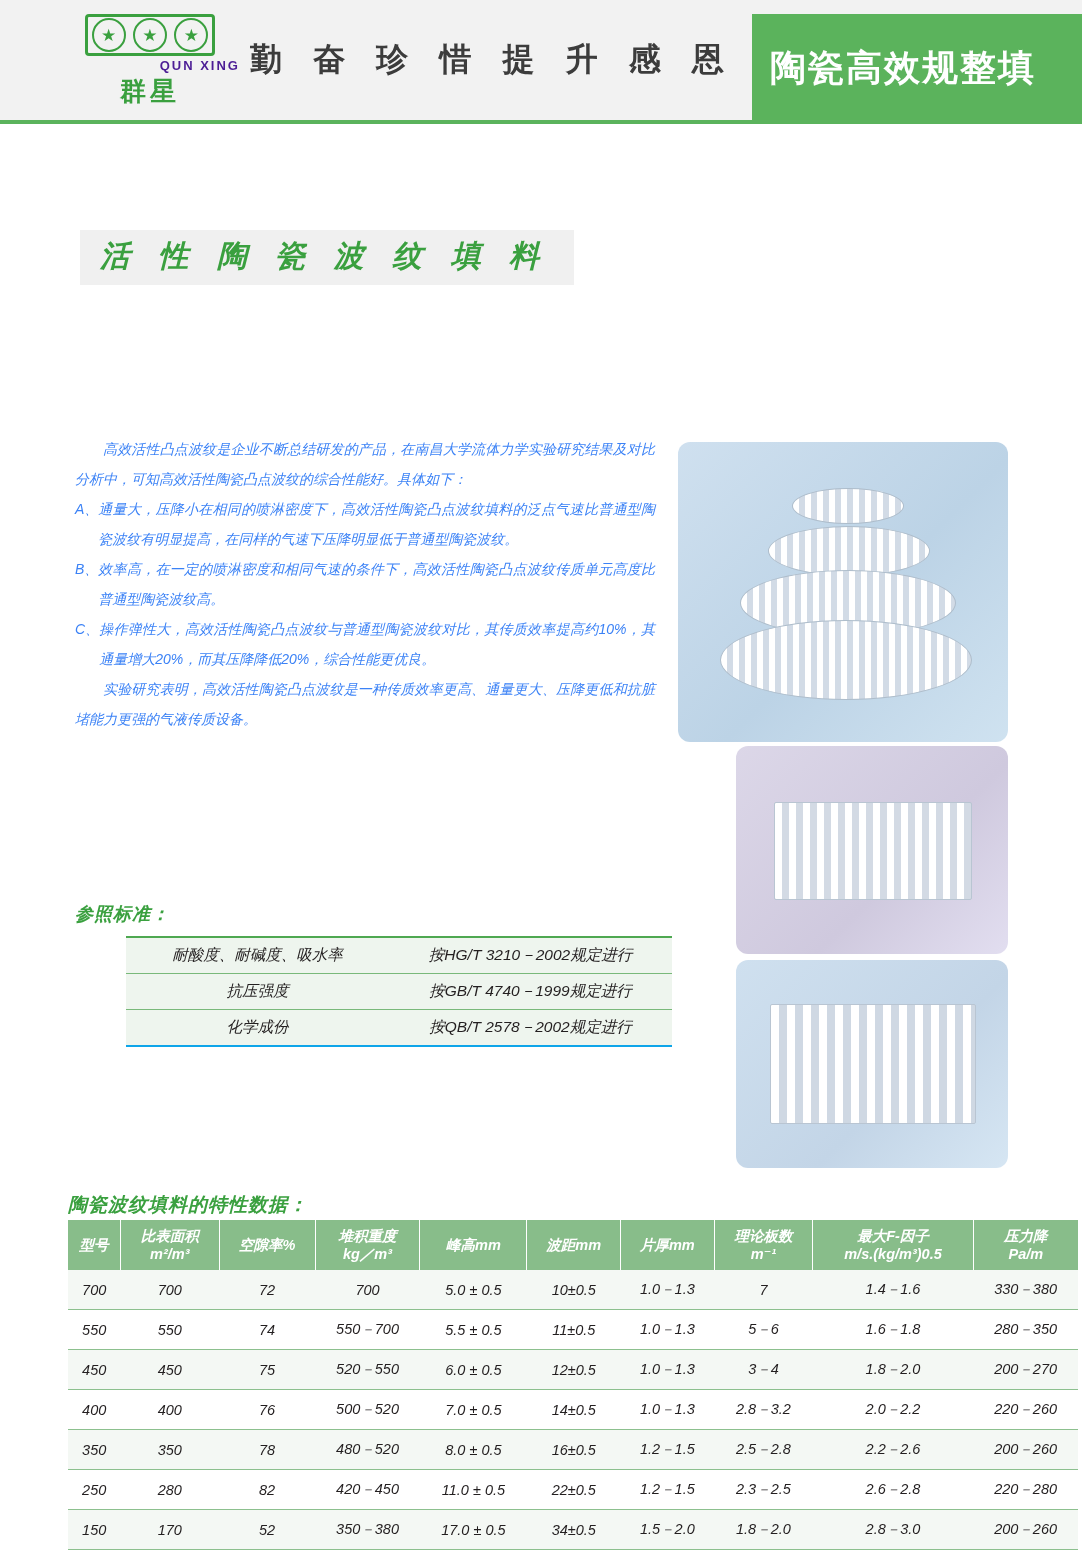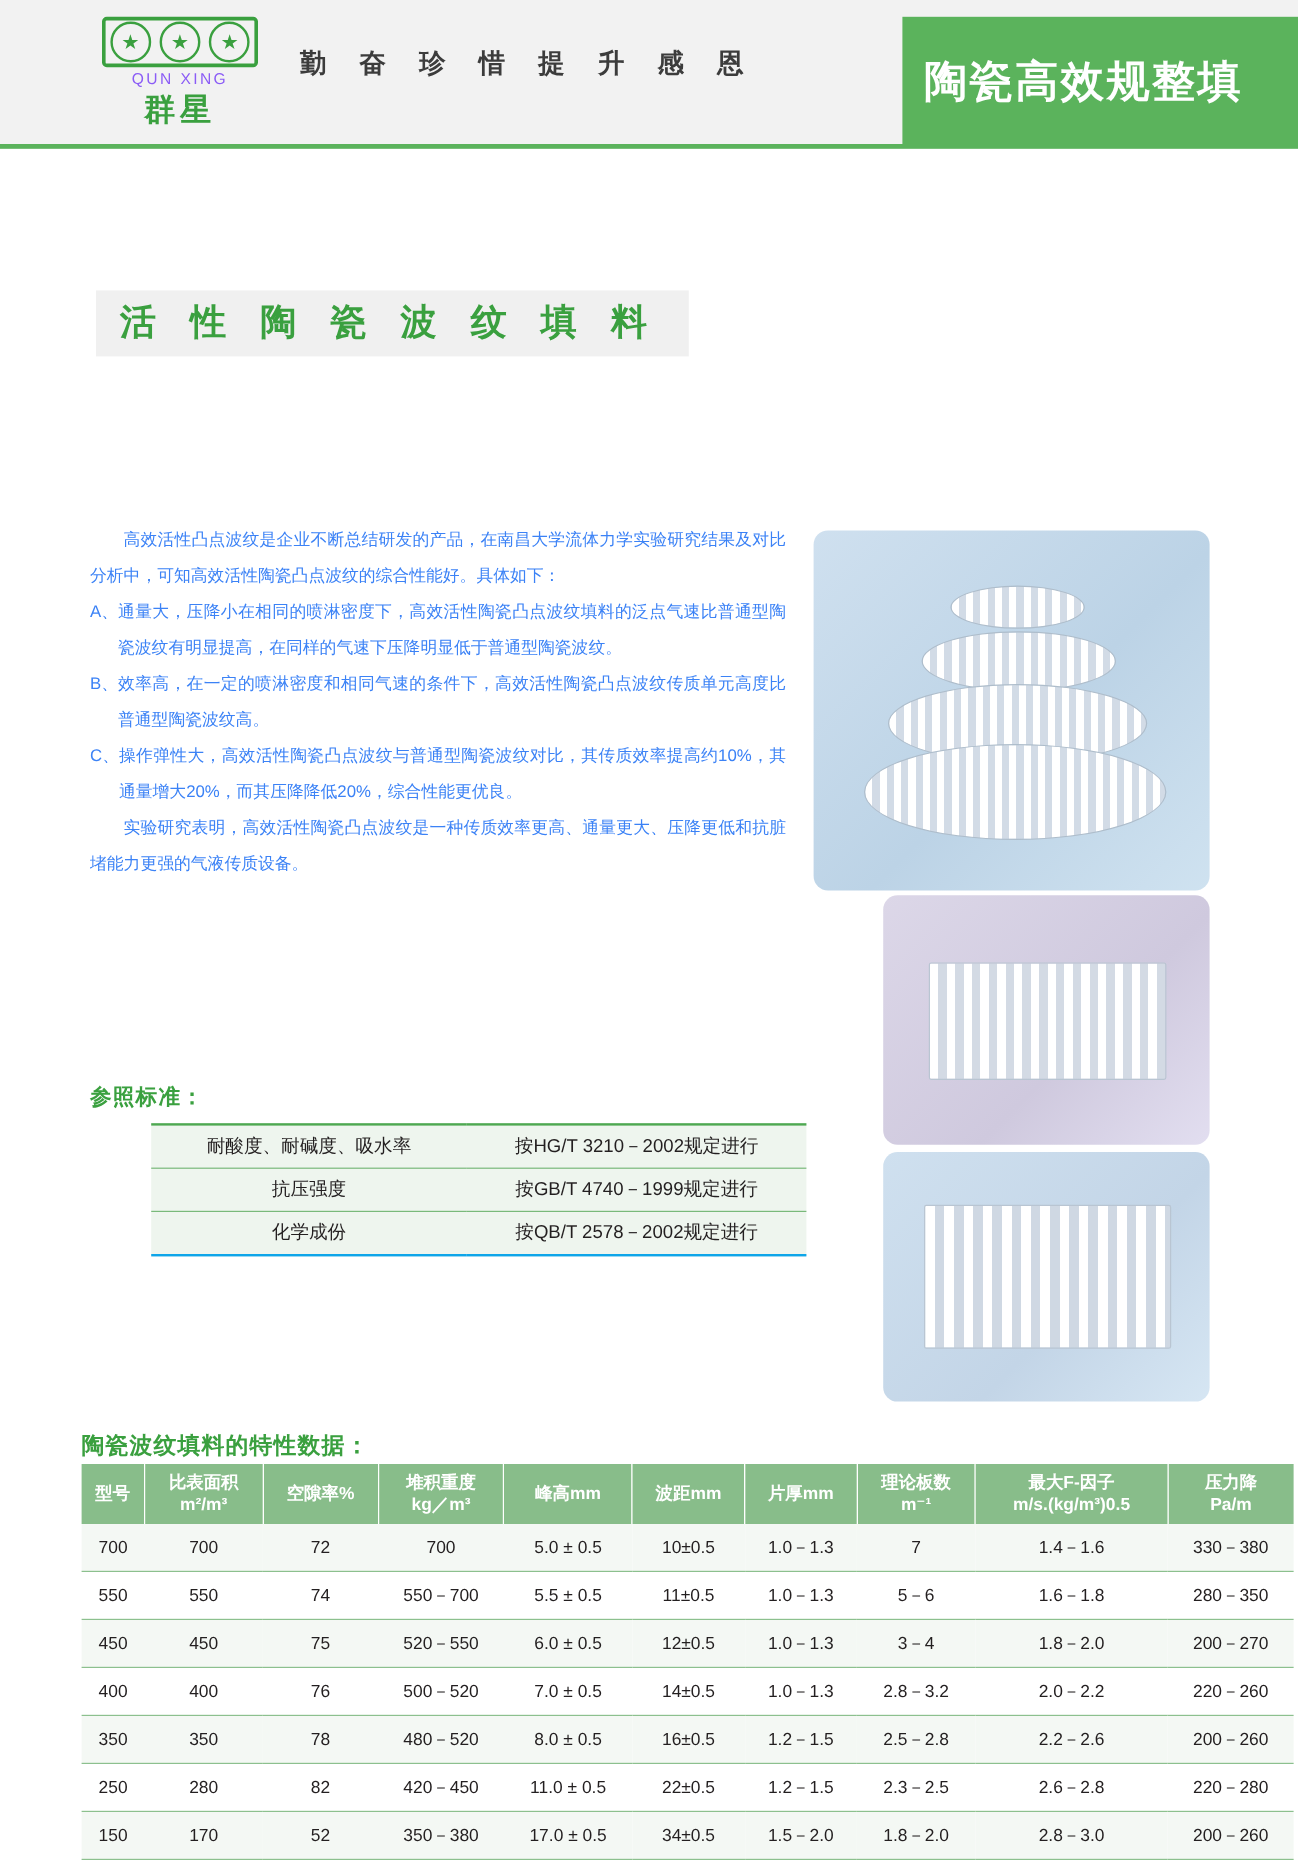--- a/index.html
+++ b/index.html
@@ -28,46 +28,46 @@
     display:flex;align-items:center;justify-content:space-around;
     box-sizing:border-box;
   }
   .logo-stars .st{
     width:30px;height:30px;border-radius:50%;
     border:2px solid #3aa03f;
     display:flex;align-items:center;justify-content:center;
     color:#3aa03f;font-size:17px;line-height:1;
   }
   .logo-en{
-    font-size:13px;color:#8b5cf6;letter-spacing:2px;margin-top:2px;font-weight:normal;
+    font-size:13px;color:#4c1d95;letter-spacing:2px;margin-top:2px;font-weight:bold;text-align:right;
   }
   .logo-cn{
     font-size:26px;color:#3aa03f;font-weight:bold;letter-spacing:4px;margin-top:1px;
     font-family:"DejaVu Serif","Liberation Serif",serif;
   }
   .slogan{
     position:absolute;left:250px;top:38px;
-    font-size:22px;font-weight:bold;color:#3c3c3c;letter-spacing:10px;
+    font-size:32px;font-weight:bold;color:#3c3c3c;letter-spacing:10px;
     font-family:"DejaVu Serif","Liberation Serif",serif;
   }
   .header-banner{
     position:absolute;right:0;top:14px;
     height:108px;min-width:330px;
     background:#5bb35c;
     color:#ffffff;
     font-size:36px;font-weight:bold;letter-spacing:2px;
     display:flex;align-items:center;
     padding:0 14px 0 18px;
     box-sizing:border-box;
     white-space:nowrap;
     font-family:"DejaVu Serif","Liberation Serif",serif;
   }
 
   
-  .content{position:relative;padding:12px 40px;}
+  .content{position:relative;padding:0 40px;font-style:italic;}
 
   .title-wrap{
     margin-top:106px;margin-left:40px;
     display:inline-block;
     background:#f0f0f0;
     padding:6px 26px 8px 20px;
   }
   .title{
     font-size:30px;font-weight:bold;color:#3aa03f;letter-spacing:9px;
     font-family:"DejaVu Serif","Liberation Serif",serif;

